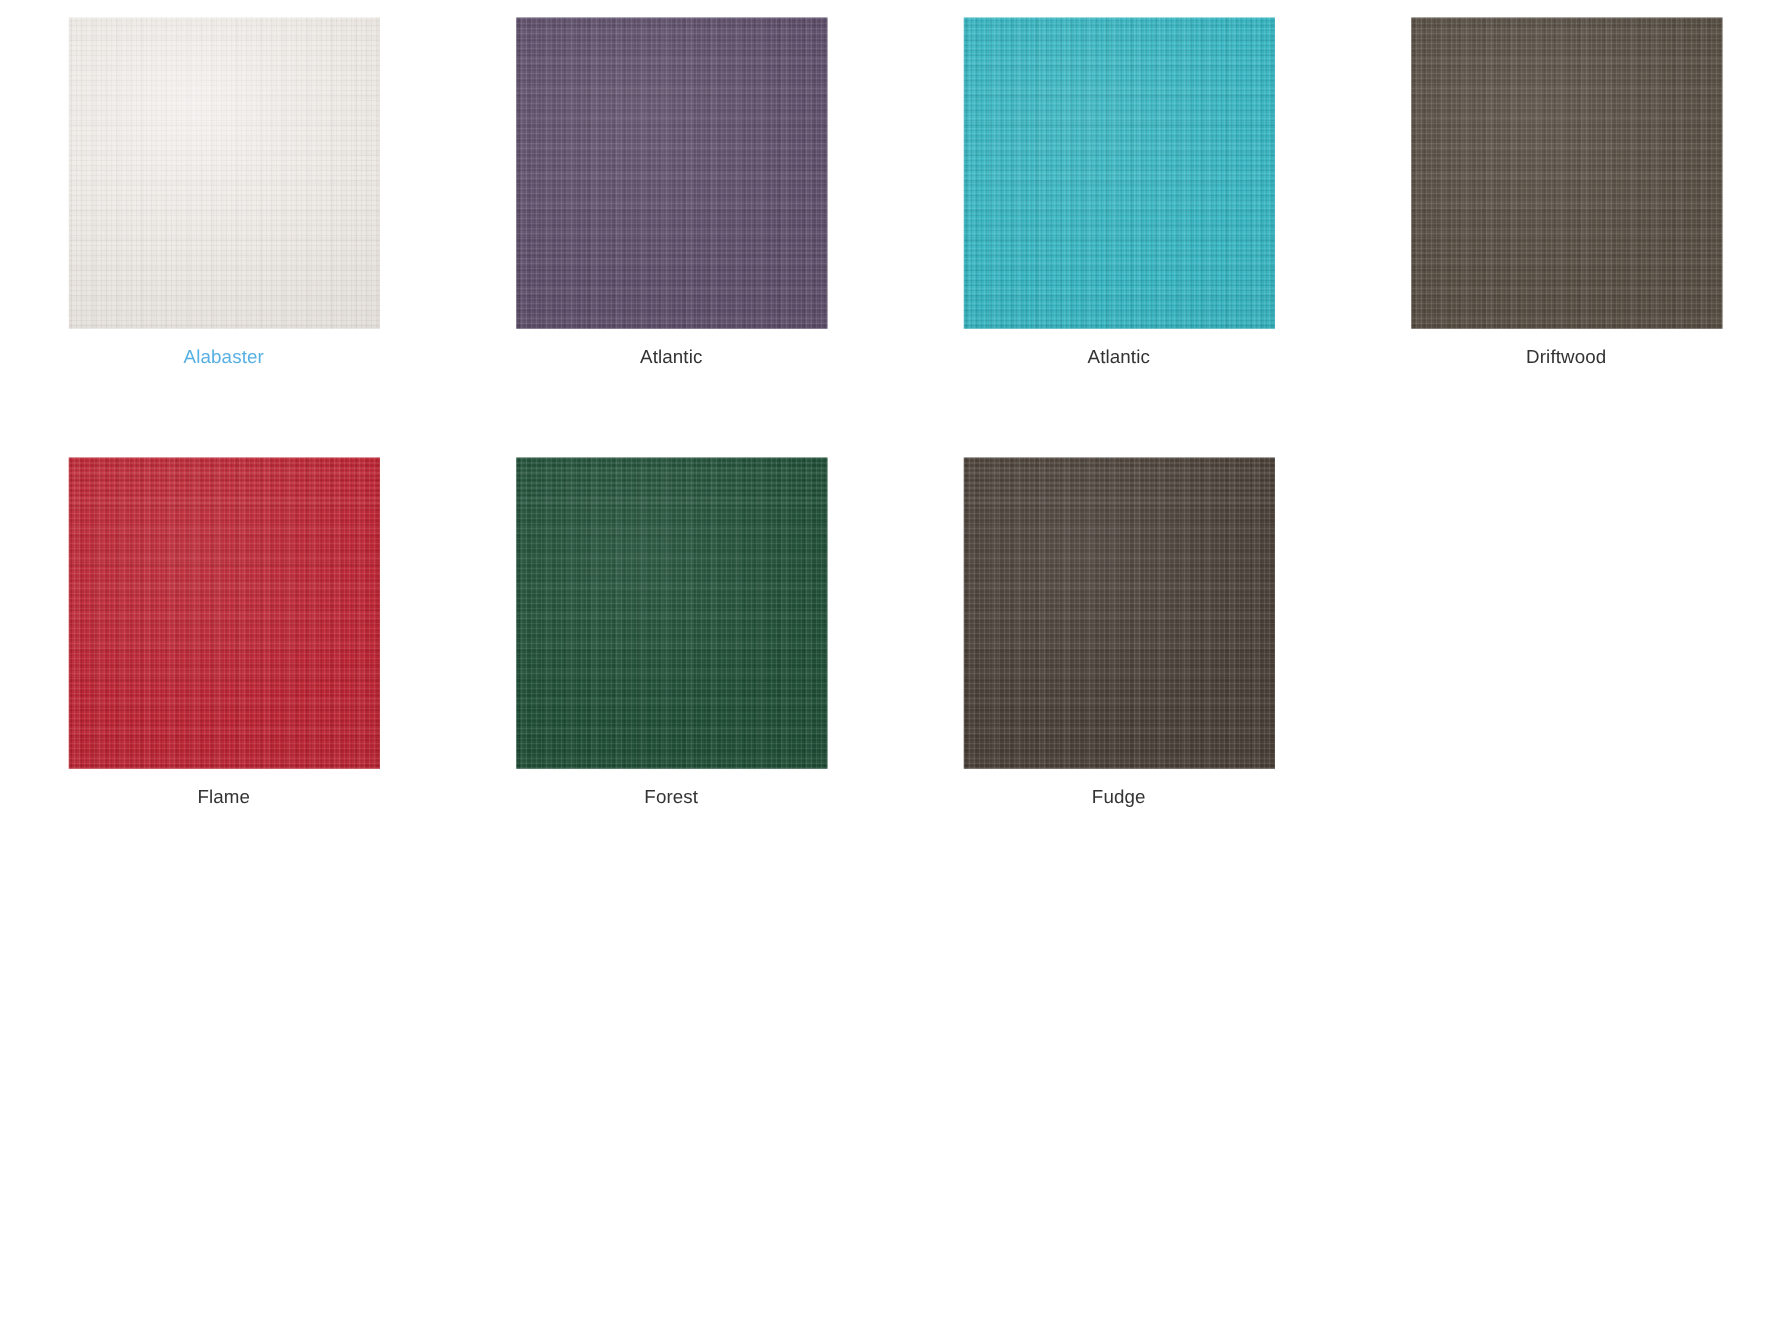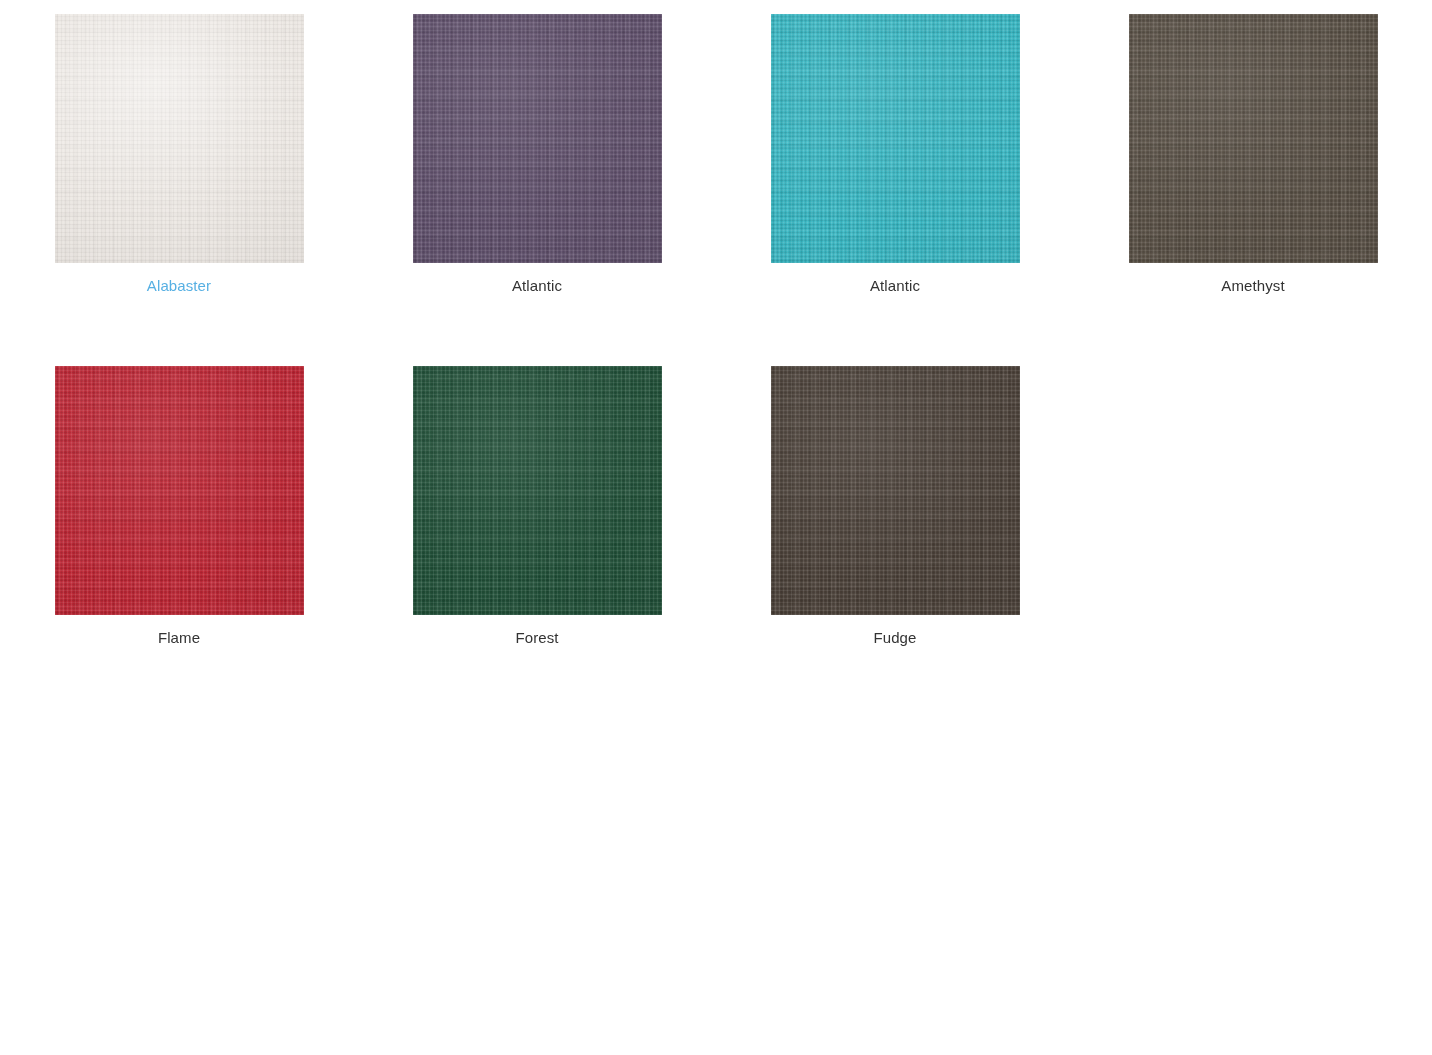--- a/index.html
+++ b/index.html
@@ -134,21 +134,21 @@
     <div class="swatch-cell">
       <div class="swatch-chip" style="background-color: rgb(95, 79, 107);"></div>
       <div class="swatch-label">Atlantic</div>
     </div>
     <div class="swatch-cell">
       <div class="swatch-chip" style="background-color: rgb(55, 183, 195);"></div>
       <div class="swatch-label">Atlantic</div>
     </div>
     <div class="swatch-cell">
       <div class="swatch-chip" style="background-color: rgb(88, 79, 68);"></div>
-      <div class="swatch-label">Amethyst</div>
+      <div class="swatch-label">Driftwood</div>
     </div>
     <div class="swatch-cell">
       <div class="swatch-chip" style="background-color: rgb(190, 36, 51);"></div>
       <div class="swatch-label">Flame</div>
     </div>
     <div class="swatch-cell">
       <div class="swatch-chip" style="background-color: rgb(31, 79, 55);"></div>
       <div class="swatch-label">Forest</div>
     </div>
     <div class="swatch-cell">

